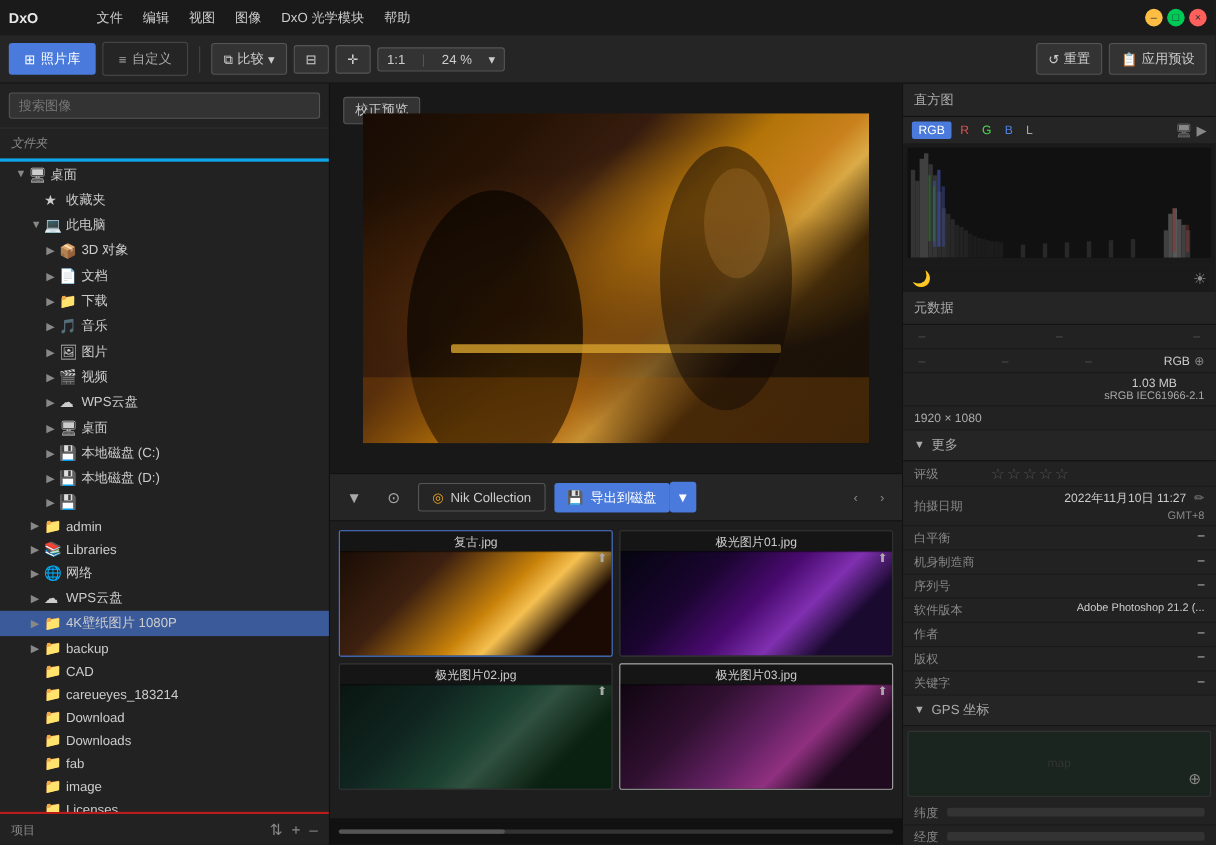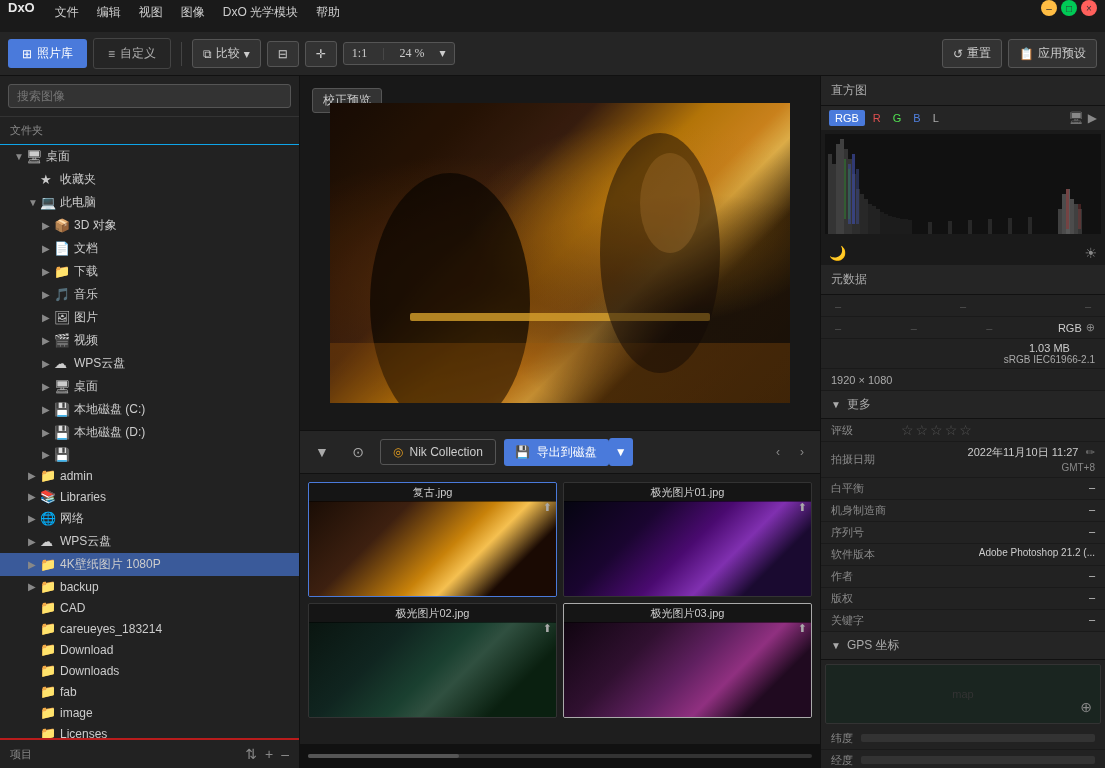--- a/index.html
+++ b/index.html
@@ -11,22 +11,24 @@
       font-family: "Microsoft YaHei", "SimHei", sans-serif;
       font-size: 12px;
       overflow: hidden;
     }
 
     
     .titlebar {
       height: 32px;
       background: #1a1a1a;
       display: flex;
+      align-items: center;
       padding: 0 8px;
       user-select: none;
+      gap: 33px;
     }
     .titlebar-logo {
       color: #e8e8e8;
       font-weight: bold;
       font-size: 13px;
       margin-right: 12px;
     }
     .titlebar-menu {
       display: flex;
       gap: 2px;
@@ -108,21 +110,20 @@
     .zoom-control {
       display: flex;
       align-items: center;
       gap: 15px;
       background: #333;
       border: 1px solid #555;
       border-radius: 3px;
       padding: 3px 8px;
       font-size: 12px;
       color: #ccc;
-      font-family: Liberation Serif, serif;
     }
 
     
     .main-layout {
       display: flex;
       height: calc(768px - 32px - 44px);
     }
 
     
     .sidebar {
@@ -145,21 +146,22 @@
       border-radius: 3px;
       padding: 4px 8px;
       color: #ccc;
       font-size: 12px;
     }
     .sidebar-section-title {
       padding: 6px 10px;
       color: #888;
       font-size: 11px;
       background: #222;
-      border-bottom: 1px solid #0ea5e9;
+      border-bottom: 3px solid #0ea5e9;
+      font-style: italic;
     }
     .file-tree {
       flex: 1;
       overflow-y: auto;
       overflow-x: hidden;
     }
     .file-tree::-webkit-scrollbar { width: 6px; }
     .file-tree::-webkit-scrollbar-track { background: #1a1a1a; }
     .file-tree::-webkit-scrollbar-thumb { background: #444; border-radius: 3px; }
 

